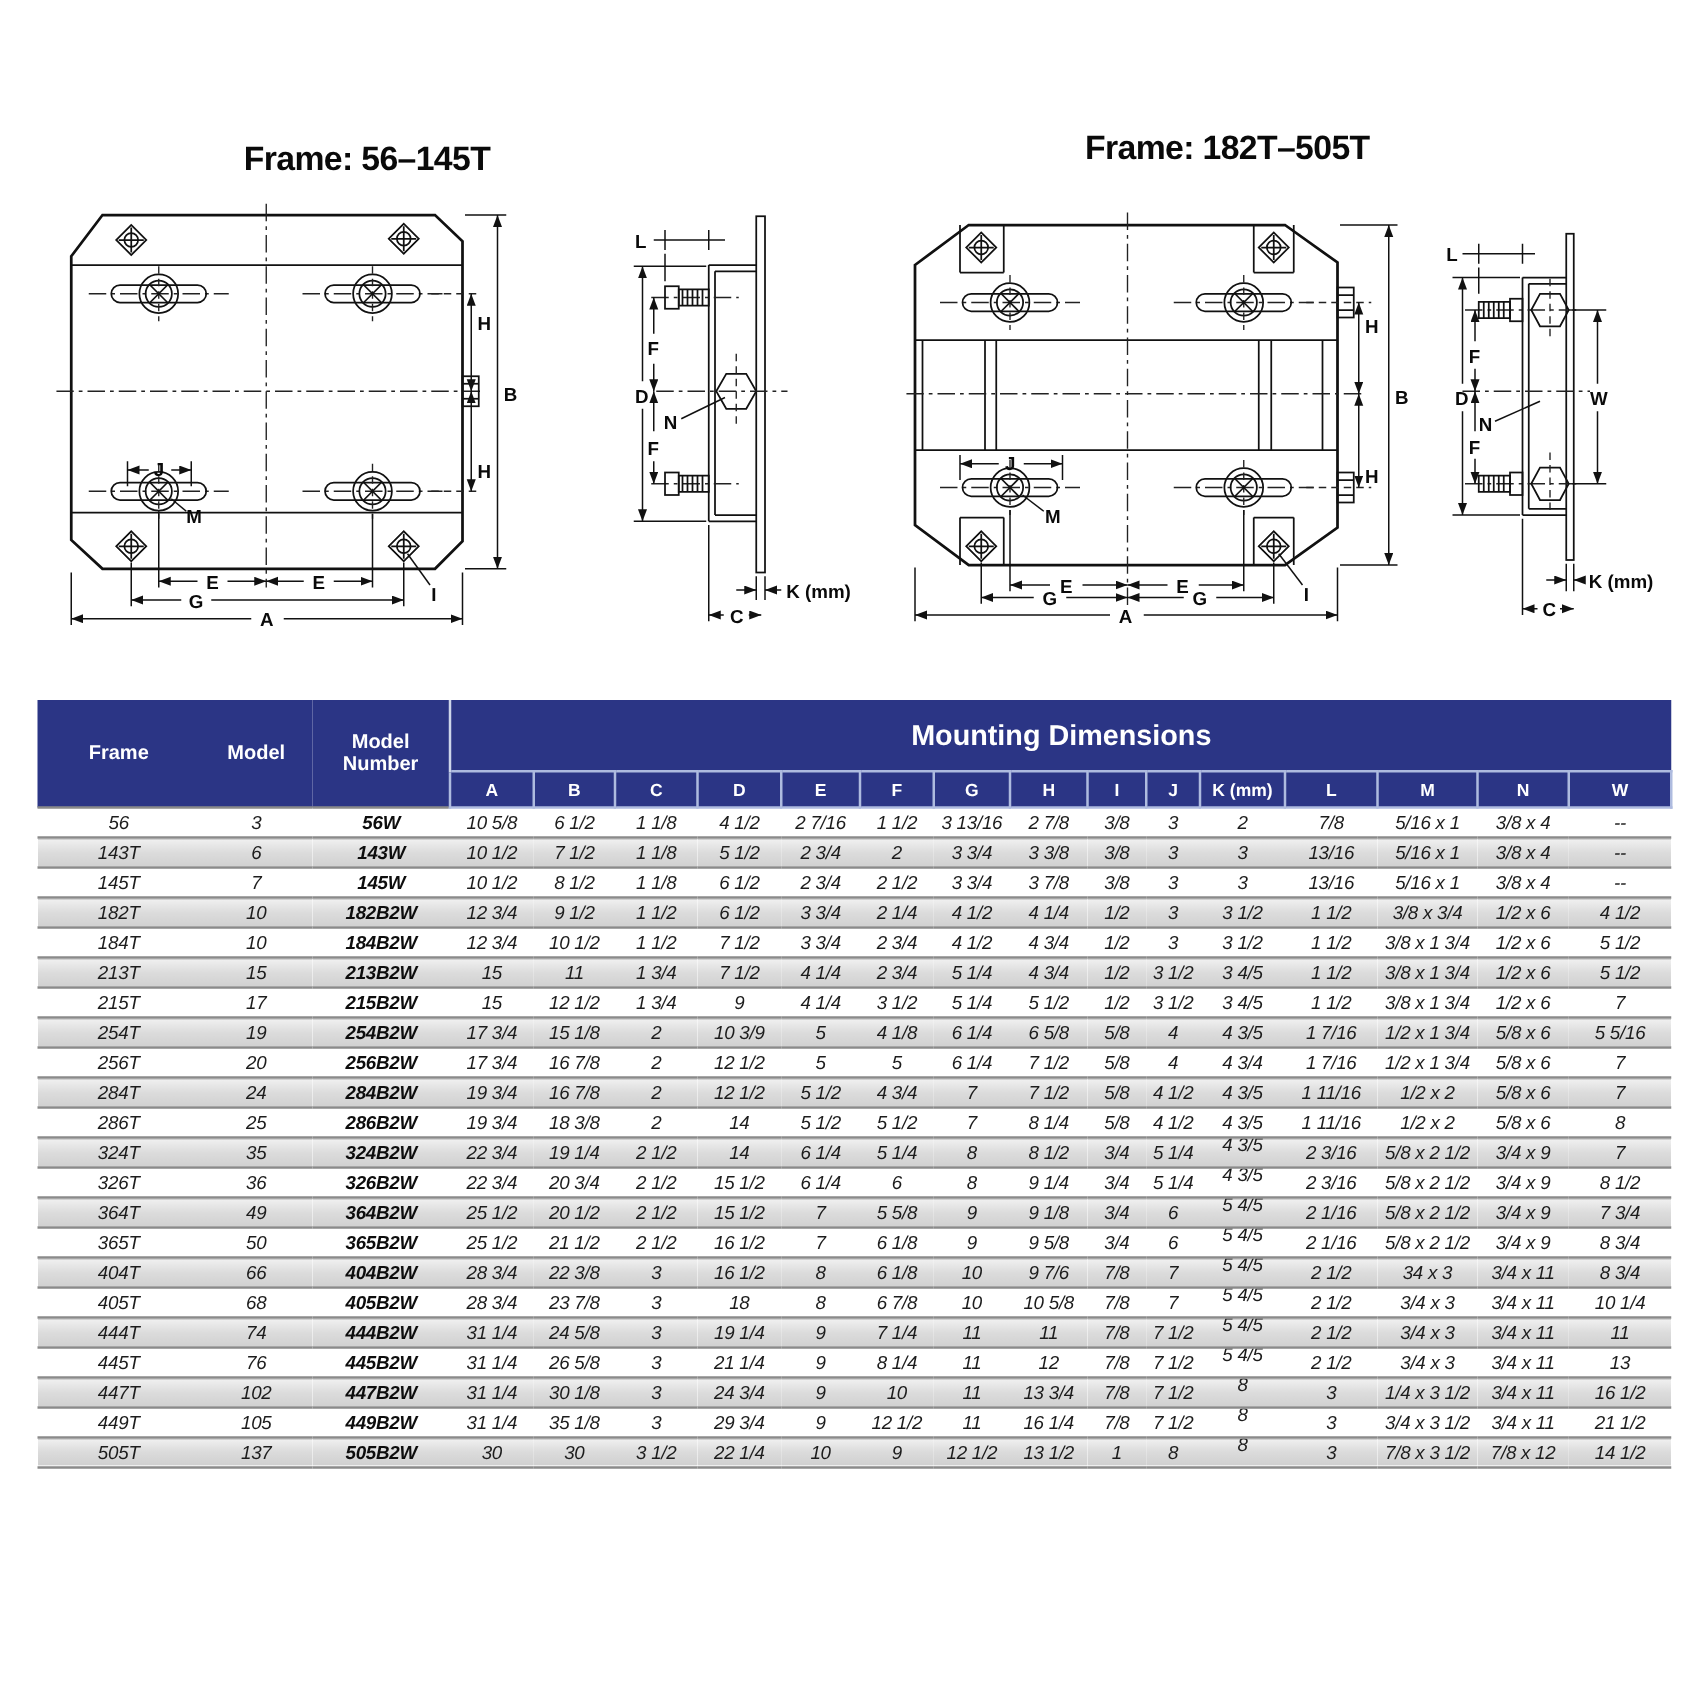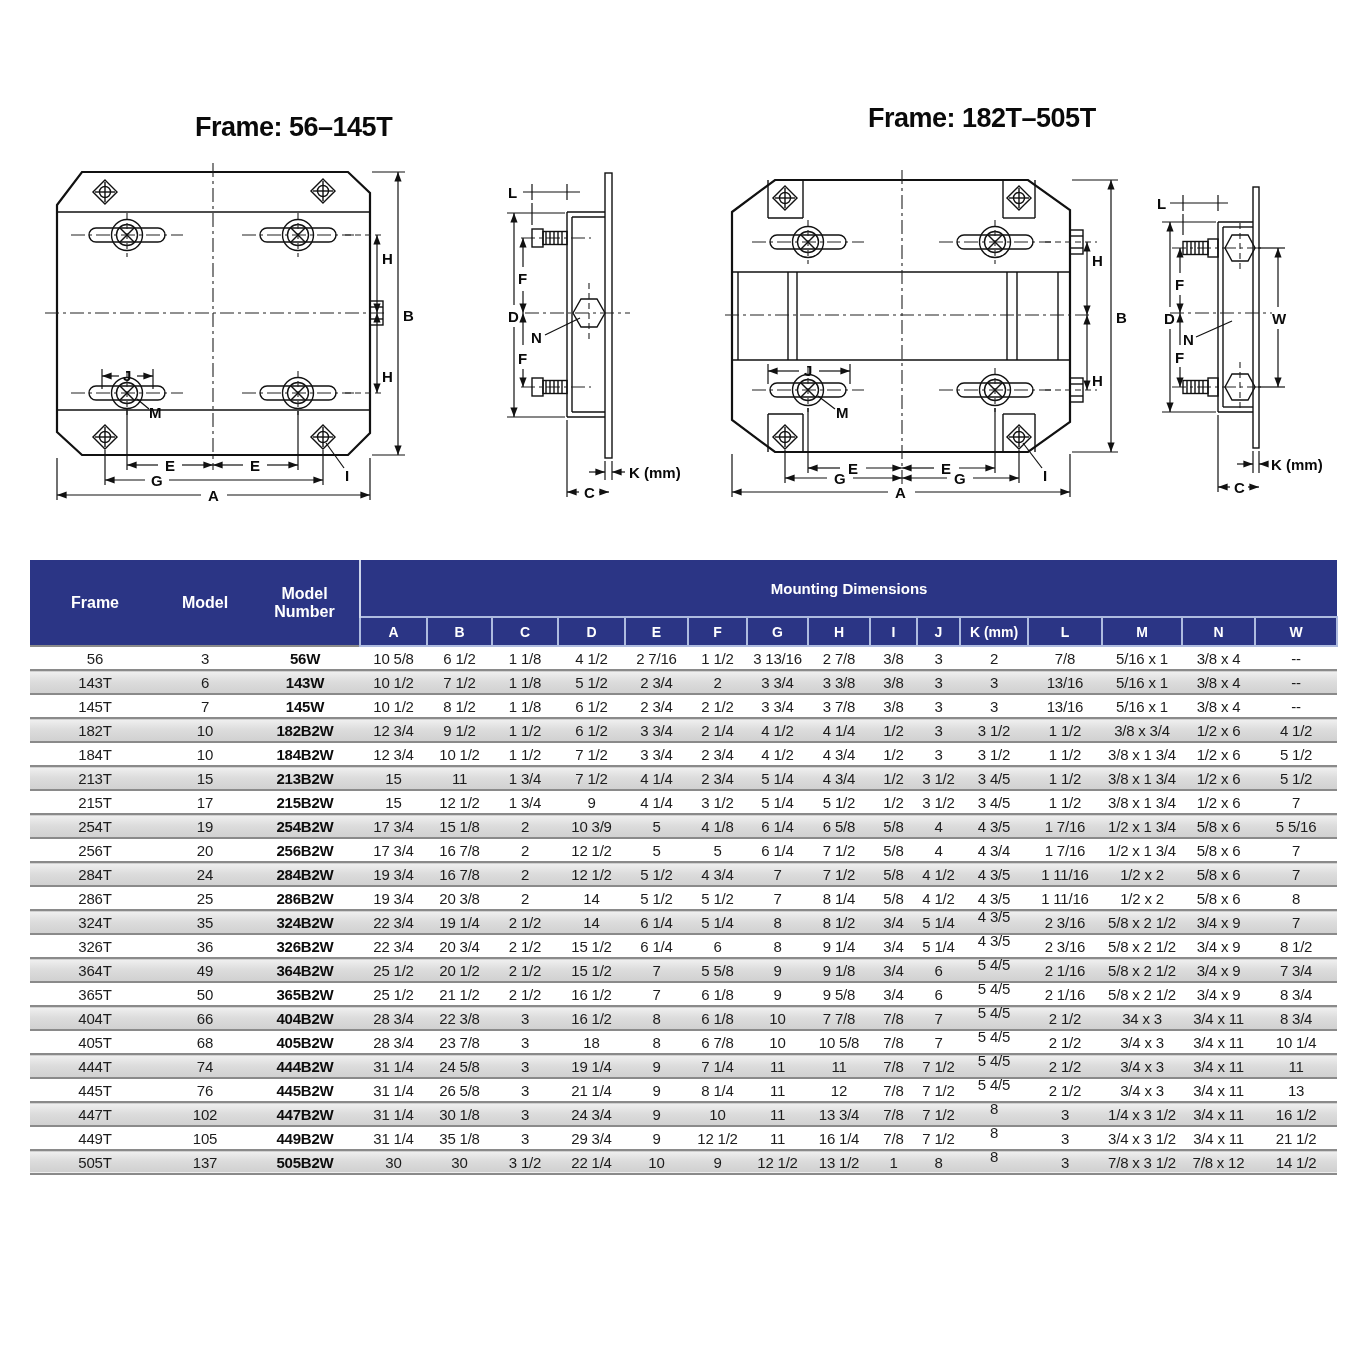--- a/index.html
+++ b/index.html
@@ -25,24 +25,24 @@
   .ln{stroke:#111;fill:none;stroke-width:1.4;}
   .thick{stroke:#111;fill:none;stroke-width:2.2;}
   .cl{stroke:#222;fill:none;stroke-width:1.1;stroke-dasharray:14 4 3 4;}
   .dash{stroke:#222;fill:none;stroke-width:1.1;stroke-dasharray:6 4;}
   .dim{stroke:#111;fill:none;stroke-width:1.2;}
 
   .tablewrap{position:absolute;left:30px;top:560px;width:1307px;}
   table{width:100%;border-collapse:collapse;table-layout:fixed;}
   thead th{background:var(--header-bg);color:#fff;font-weight:bold;vertical-align:middle;}
   th.lefthdr{font-size:16px;height:86px;border-right:0;}
-  th.mountinghdr{font-size:15px;height:57px;vertical-align:middle;border-left:2px solid #cdd5ea;}
+  th.mountinghdr{font-size:23px;height:57px;vertical-align:middle;border-left:2px solid #cdd5ea;}
   tr.dimrow th{font-size:14px;height:29px;border:2px solid var(--header-line);}
   tbody td{text-align:center;font-size:15px;letter-spacing:-0.2px;color:#1c1c1c;height:24px;padding:0;white-space:nowrap;overflow:hidden;}
-  tbody tr{border-top:2px solid var(--row-border);}
+  tbody tr{border-top:2px solid var(--row-border);font-style:italic;}
   tbody tr:last-child{border-bottom:2px solid var(--row-border);}
   tbody tr:nth-child(even){background:linear-gradient(180deg,#efefef 0%,#dcdcdc 45%,#d0d0d0 100%);}
   tbody td:nth-child(3){font-weight:bold;color:#0d0d0d;text-align:center;}
   tr.kraise td:nth-child(14) span{position:relative;top:-6px;display:inline-block;}
 </style>
 </head>
 <body>
 
 <div class="page">
 
@@ -595,21 +595,21 @@
             <td><span>1 11/16</span></td>
             <td><span>1/2 x 2</span></td>
             <td><span>5/8 x 6</span></td>
             <td><span>7</span></td>
           </tr>
           <tr>
             <td><span>286T</span></td>
             <td><span>25</span></td>
             <td><span>286B2W</span></td>
             <td><span>19 3/4</span></td>
-            <td><span>20 3/8</span></td>
+            <td><span>18 3/8</span></td>
             <td><span>2</span></td>
             <td><span>14</span></td>
             <td><span>5 1/2</span></td>
             <td><span>5 1/2</span></td>
             <td><span>7</span></td>
             <td><span>8 1/4</span></td>
             <td><span>5/8</span></td>
             <td><span>4 1/2</span></td>
             <td><span>4 3/5</span></td>
             <td><span>1 11/16</span></td>
@@ -701,21 +701,21 @@
             <td><span>404T</span></td>
             <td><span>66</span></td>
             <td><span>404B2W</span></td>
             <td><span>28 3/4</span></td>
             <td><span>22 3/8</span></td>
             <td><span>3</span></td>
             <td><span>16 1/2</span></td>
             <td><span>8</span></td>
             <td><span>6 1/8</span></td>
             <td><span>10</span></td>
-            <td><span>7 7/8</span></td>
+            <td><span>9 7/6</span></td>
             <td><span>7/8</span></td>
             <td><span>7</span></td>
             <td><span>5 4/5</span></td>
             <td><span>2 1/2</span></td>
             <td><span>34 x 3</span></td>
             <td><span>3/4 x 11</span></td>
             <td><span>8 3/4</span></td>
           </tr>
           <tr class="kraise">
             <td><span>405T</span></td>

